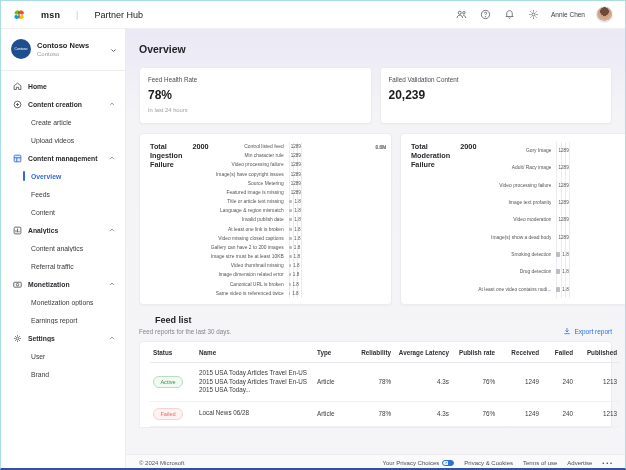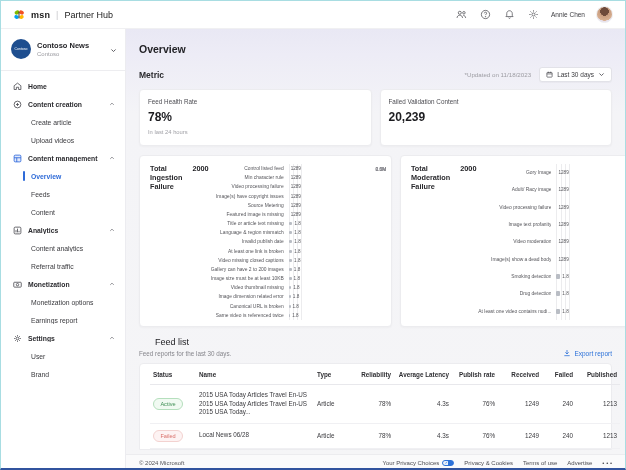--- a/index.html
+++ b/index.html
@@ -1,21 +1,21 @@
 <!DOCTYPE html>
 <html><head>
 <meta charset="utf-8">
 <style>
   * { margin:0; padding:0; box-sizing:border-box; }
   html,body { width:626px; height:470px; font-family:"Liberation Sans", sans-serif; }
   body { background:#fff; overflow:hidden; border:1px solid #a8dde2; border-bottom:2px solid #31539e; }
 
   
   .topbar { height:28px; background:#fff; border-bottom:1px solid #f0f0f2; display:flex; align-items:center; justify-content:space-between; padding:0 12px; }
-  .brand { display:flex; align-items:center; gap:6px;justify-content:center; }
+  .brand { display:flex; align-items:center; gap:16px;justify-content:center; }
   .brand .msn { font-weight:bold; font-size:9px; color:#1b1b1b; letter-spacing:.2px; }
   .brand .sep { color:#c8c8cc; font-size:9px; font-weight:300; }
   .brand .product { font-size:9px; color:#1b1b1b; }
   .top-right { display:flex; align-items:center; gap:11px; }
   .tb-icon { width:13px; height:13px; display:flex; align-items:center; justify-content:center; color:#5c5c61; cursor:pointer; }
   .tb-icon svg { width:11px; height:11px; stroke:#5c5c61; fill:none; stroke-width:1.2; }
   .user-name { font-size:6.5px; color:#3a3a3e; }
   .avatar { width:17px; height:17px; border-radius:50%; background:radial-gradient(circle at 50% 30%, #6e4a3a 32%, #c89b7d 34%, #d9b294 70%, #e8e2ee 72%); border:1px solid #ececf0; }
 
   
@@ -72,21 +72,21 @@
   .gridline { position:absolute; top:0; bottom:0; width:1px; background:#ececee; }
   .crow { flex:1; display:flex; align-items:center; position:relative; }
   .cbar { background:#b9bdc4; border-radius:1px; }
   .cval { font-size:4.6px; color:#55555a; margin-left:2px; white-space:nowrap; }
   .caxis { height:10px; display:flex; position:relative; }
   .caxis-spacer { width:80px; padding-right:5px; }
   .caxis-track { flex:1; position:relative; }
   .ctick { position:absolute; top:3px; transform:translateX(-50%); font-size:4.8px; color:#8a8a90; white-space:nowrap; }
 
   .feed-head { display:flex; align-items:flex-end; margin-bottom:6px; }
-  .feed-titles .feed-title { font-size:9px; font-weight:normal; color:#232327;padding-left:16px; }
+  .feed-titles .feed-title { font-size:9px; font-weight:bold; color:#232327;padding-left:16px; }
   .feed-titles .feed-sub { font-size:6.3px; color:#86868c; margin-top:3px; }
   .export { margin-left:auto; display:flex; align-items:center; gap:3px; font-size:6.5px; color:#2d72d9; cursor:pointer; }
   .export svg { width:8px; height:8px; stroke:#2d72d9; fill:none; stroke-width:1.2; }
 
   .table-card { background:#fff; border:1px solid #ececef; border-radius:4px 4px 0 0; padding:0 10px; }
   table { width:100%; border-collapse:collapse; table-layout:fixed; }
   th { font-size:6.3px; font-weight:bold; color:#2f2f33; text-align:left; padding:7px 3px 6px; border-bottom:1px solid #e8e8ec; }
   td { font-size:6.3px; color:#3a3a3e; padding:6px 3px; border-bottom:1px solid #f0f0f3; vertical-align:middle; }
   th.num, td.num { text-align:right; }
   .name-clamp { display:-webkit-box; -webkit-line-clamp:3; -webkit-box-orient:vertical; overflow:hidden; line-height:1.35; }
@@ -268,36 +268,20 @@
         <div class="nav-item child">
           <span class="nlabel">Brand</span>
         </div>
       </div>
   </div>
 
   <div class="main">
     <div class="content">
       <div class="page-title">Overview</div>
 
-      <div class="metric-head">
-        <span class="metric-title">Metric</span>
-        <span class="metric-right">
-          <span class="updated">*Updated on 11/18/2023</span>
-          <span class="range-btn">
-            <svg viewBox="0 0 12 12">
-                <rect x="1.5" y="2.5" width="9" height="8" rx="1"></rect>
-                <path d="M1.5 5h9M4 1.2v2.2M8 1.2v2.2"></path>
-              </svg>
-            <span>Last 30 days</span>
-            <svg viewBox="0 0 10 10">
-                <path d="M2 3.5 5 6.5 8 3.5"></path>
-              </svg>
-          </span>
-        </span>
-      </div>
 
       <div class="cards" id="cards">
           <div class="mcard">
             <div class="mlabel">Feed Health Rate</div>
             <div class="mvalue">78%</div>
             <div class="mnote">In last 24 hours</div>
           </div>
           <div class="mcard">
             <div class="mlabel">Failed Validation Content</div>
             <div class="mvalue">20,239</div>

